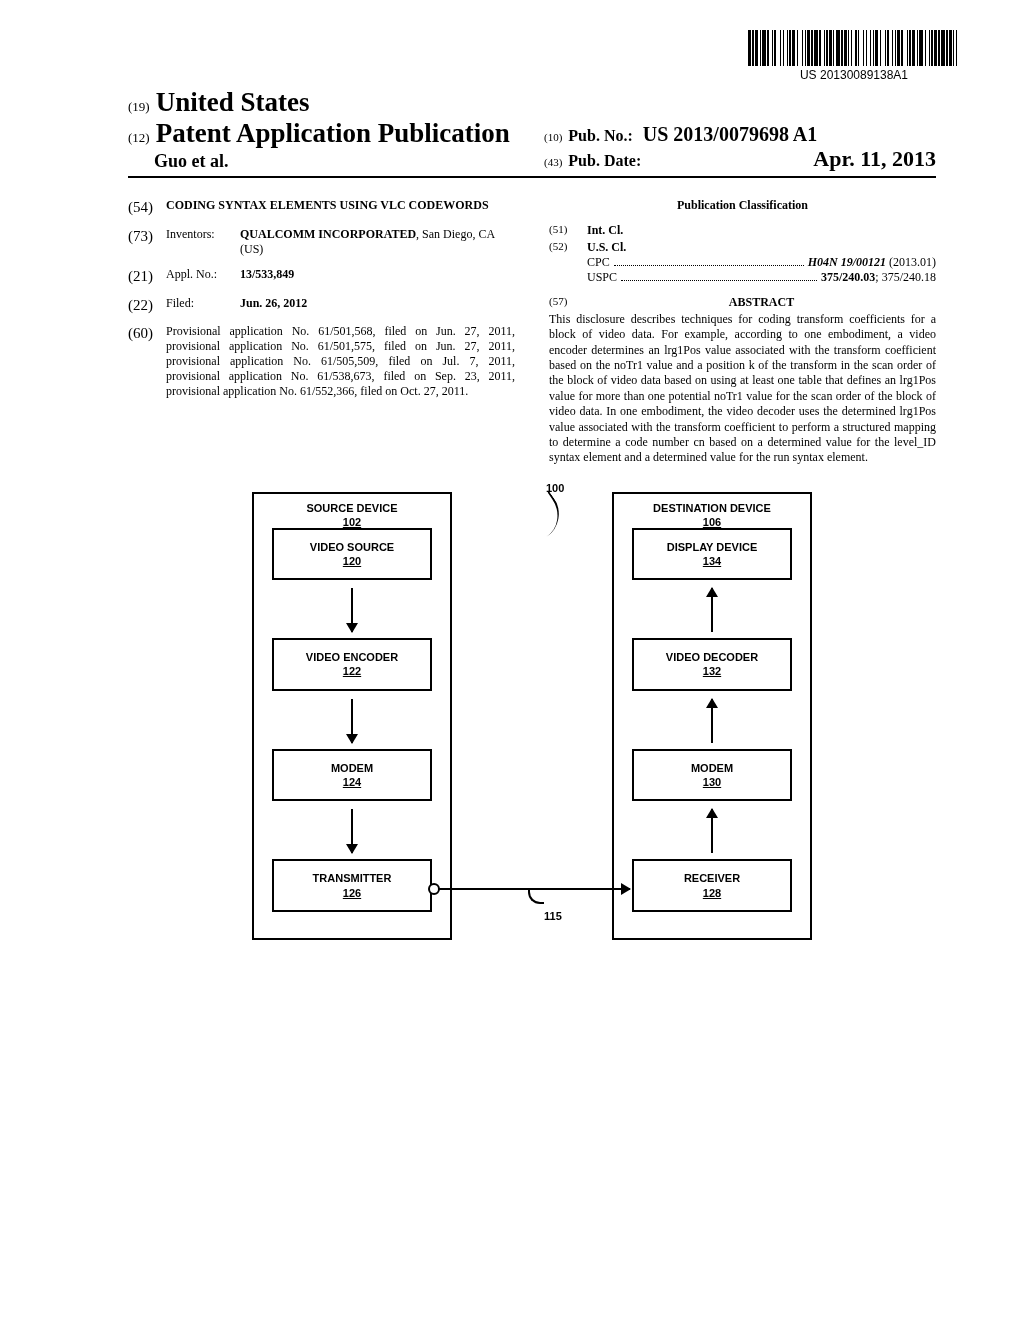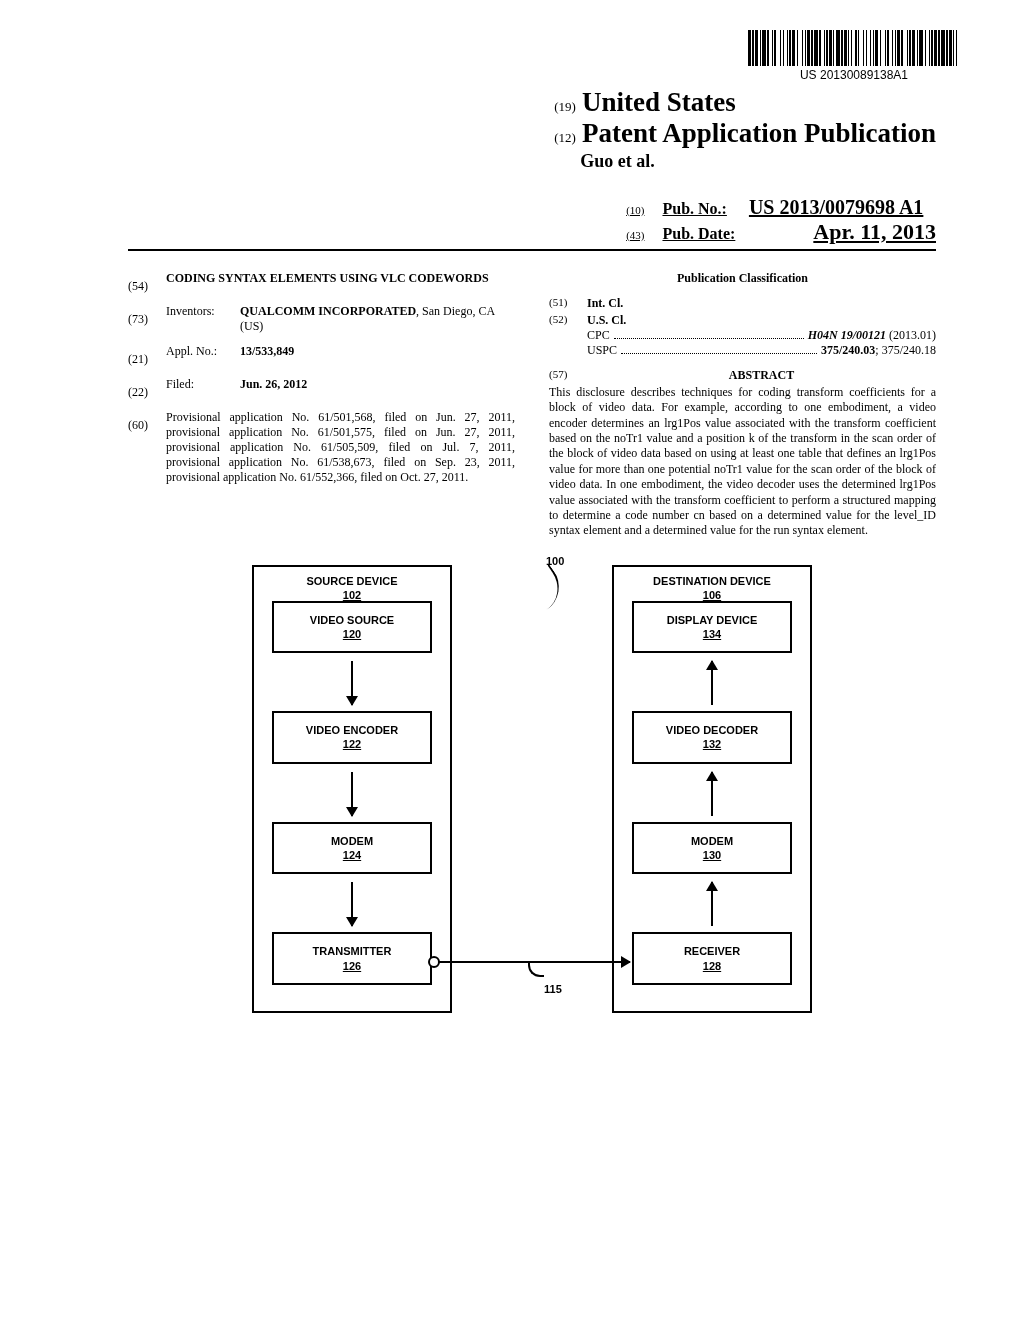--- a/index.html
+++ b/index.html
@@ -41,58 +41,56 @@
     font-size: 12px;
     text-align: center;
     margin-top: 2px;
   }
   .header-row {
     display: flex;
     align-items: flex-end;
     gap: 24px;
     border-bottom: 2px solid #000;
     padding-bottom: 4px;
-    flex-direction: column;
   }
   .header-left { flex: 1; }
   .header-right { flex: 1; }
   .tag19 { font-size: 13px; }
   .us { font-size: 27px; font-weight: bold; }
   .pub-line { display: flex; align-items: baseline; gap: 6px; }
   .tag12 { font-size: 13px; }
   .pub-title { font-size: 27px; font-weight: bold; }
   .authors-line { font-size: 18px; font-weight: bold; margin-left: 26px; margin-top: 2px; }
   .hr-right .pub-no-row,
   .hr-right .pub-date-row {
     display: flex;
     align-items: baseline;
-    gap: 18px;
+    gap: 6px;
     font-size: 16px;
     font-weight: bold;
-    text-decoration: underline;
   }
   .hr-right .small-tag { font-size: 11px; font-weight: normal; }
   .pub-no-val { font-size: 20px; margin-left: 4px; }
   .pub-date-val { font-size: 22px; margin-left: auto; }
   .pub-date-label { margin-right: 60px; }
 
   .two-col {
     display: flex;
     gap: 34px;
     margin-top: 20px;
     font-size: 12px;
     line-height: 1.25;
   }
   .col { flex: 1; }
   .field-row {
     display: flex;
     gap: 10px;
     margin-bottom: 10px;
   }
-  .field-num { width: 28px; font-size: 12px; margin-top: 8px; }
+  .field-num { width: 28px; font-size: 15px; }
   .field-label { width: 64px; }
   .field-body { flex: 1; }
   .title54 { font-weight: bold; font-size: 12px; }
   .related-hdr {
     text-align: center;
     font-weight: bold;
     font-size: 12px;
     margin: 10px 0 6px;
   }
   .class-hdr {

